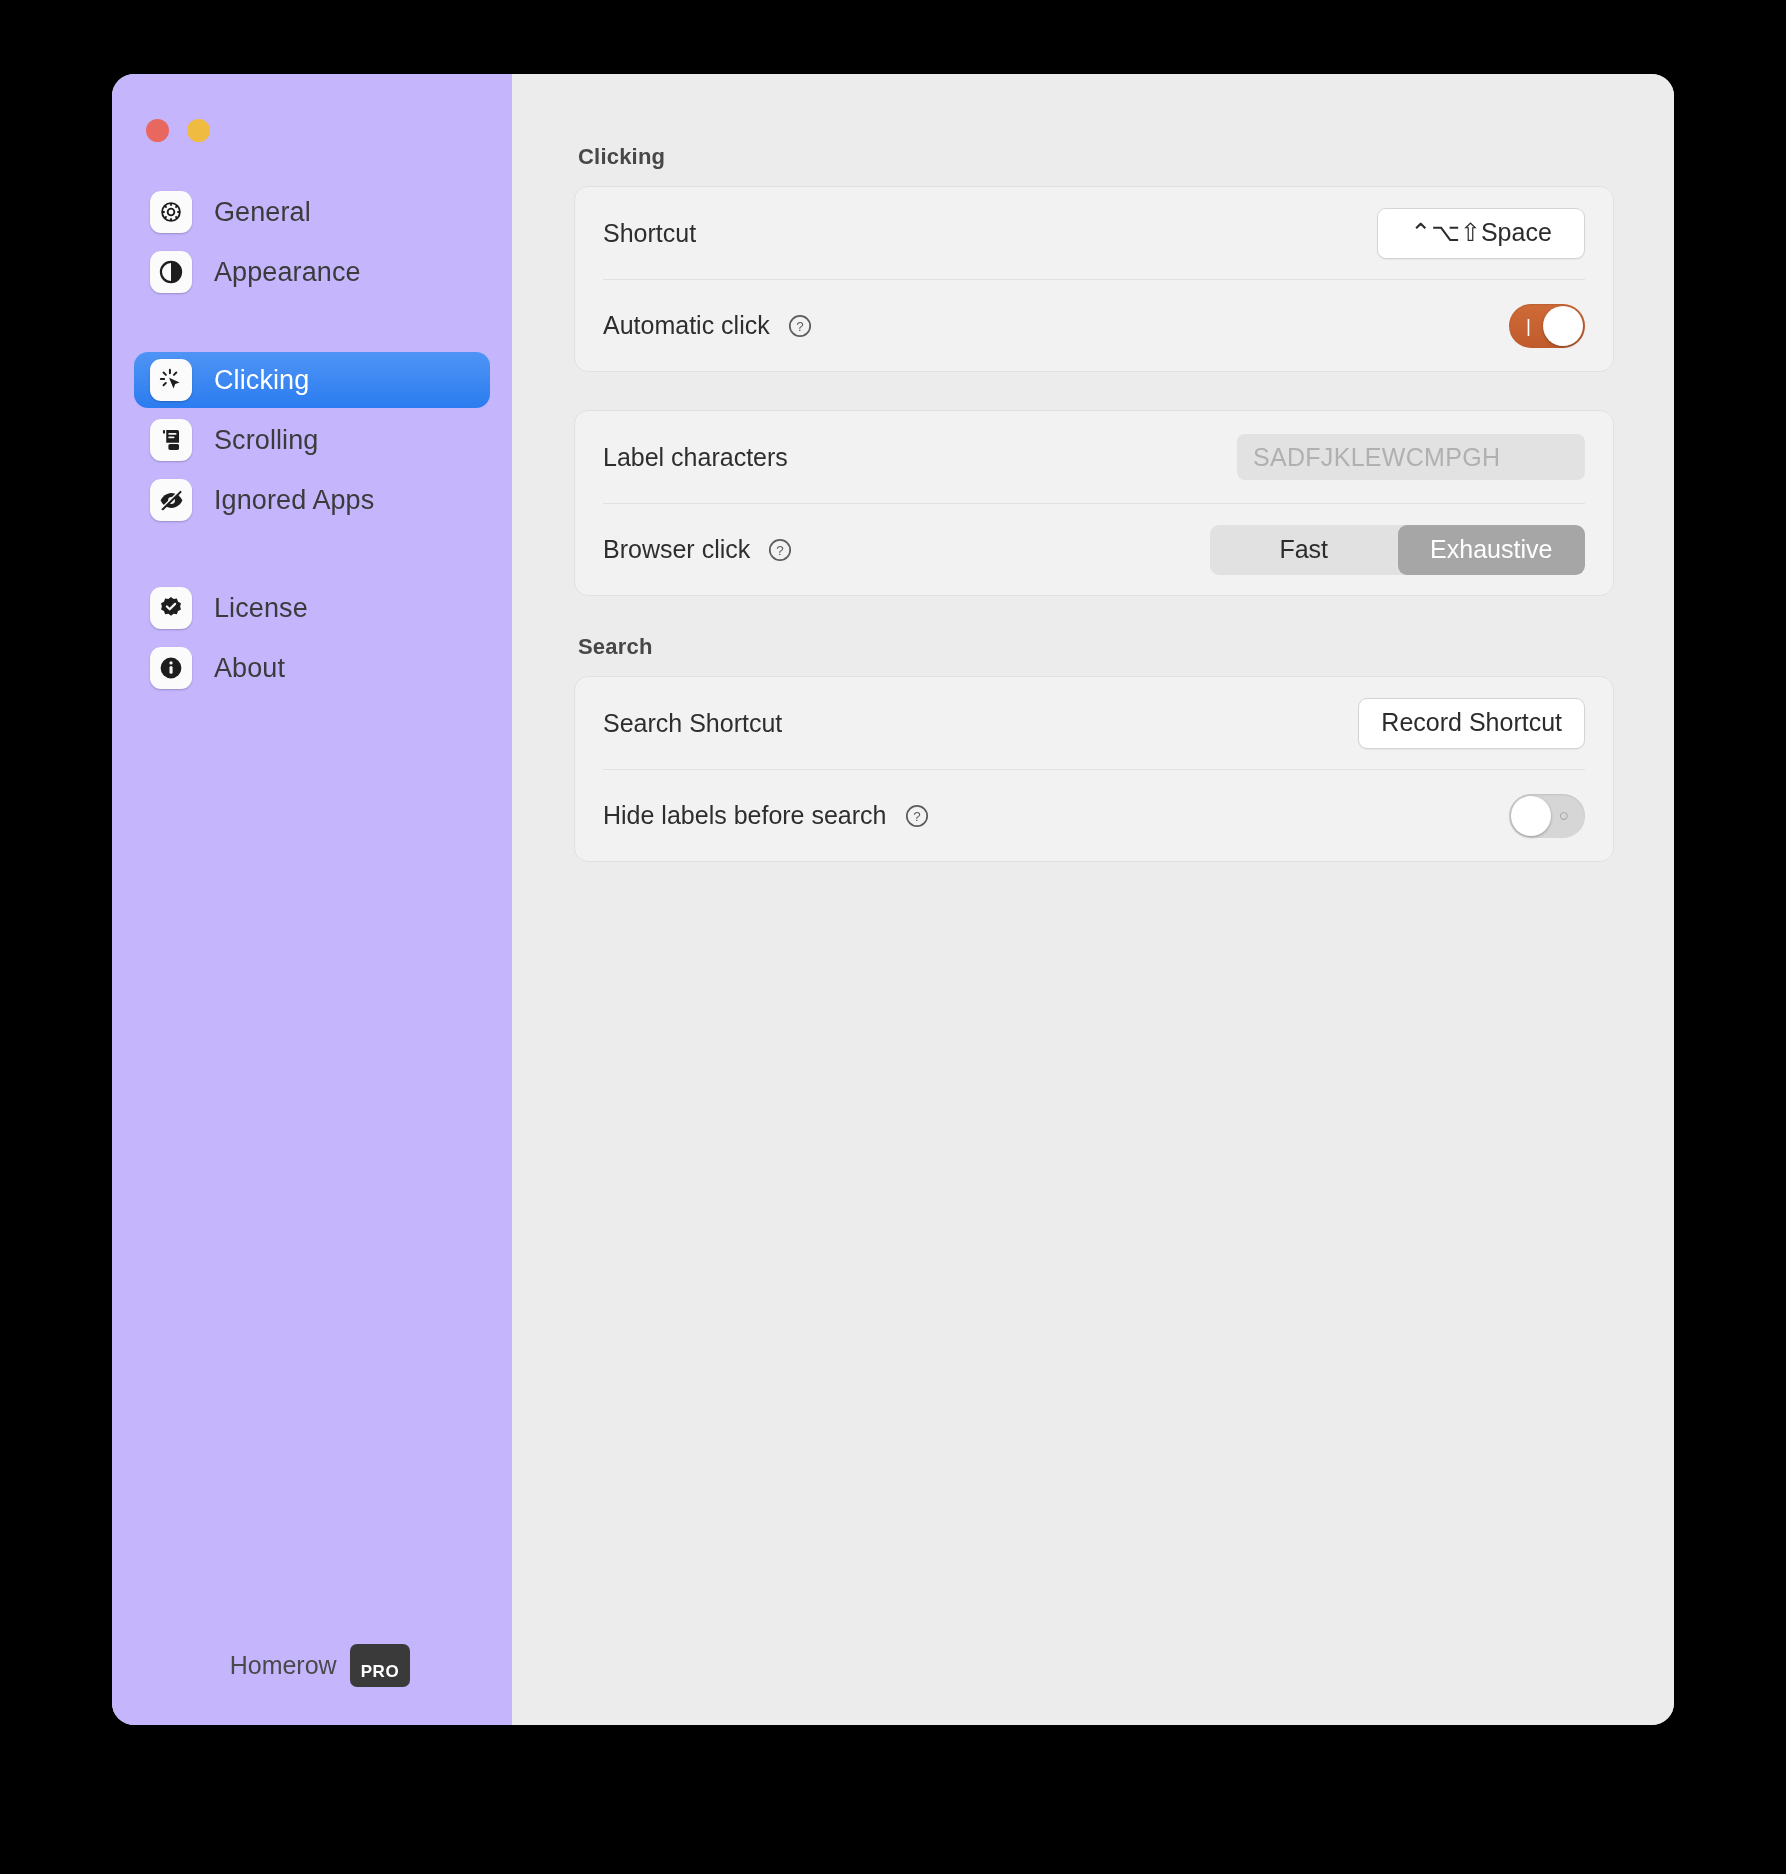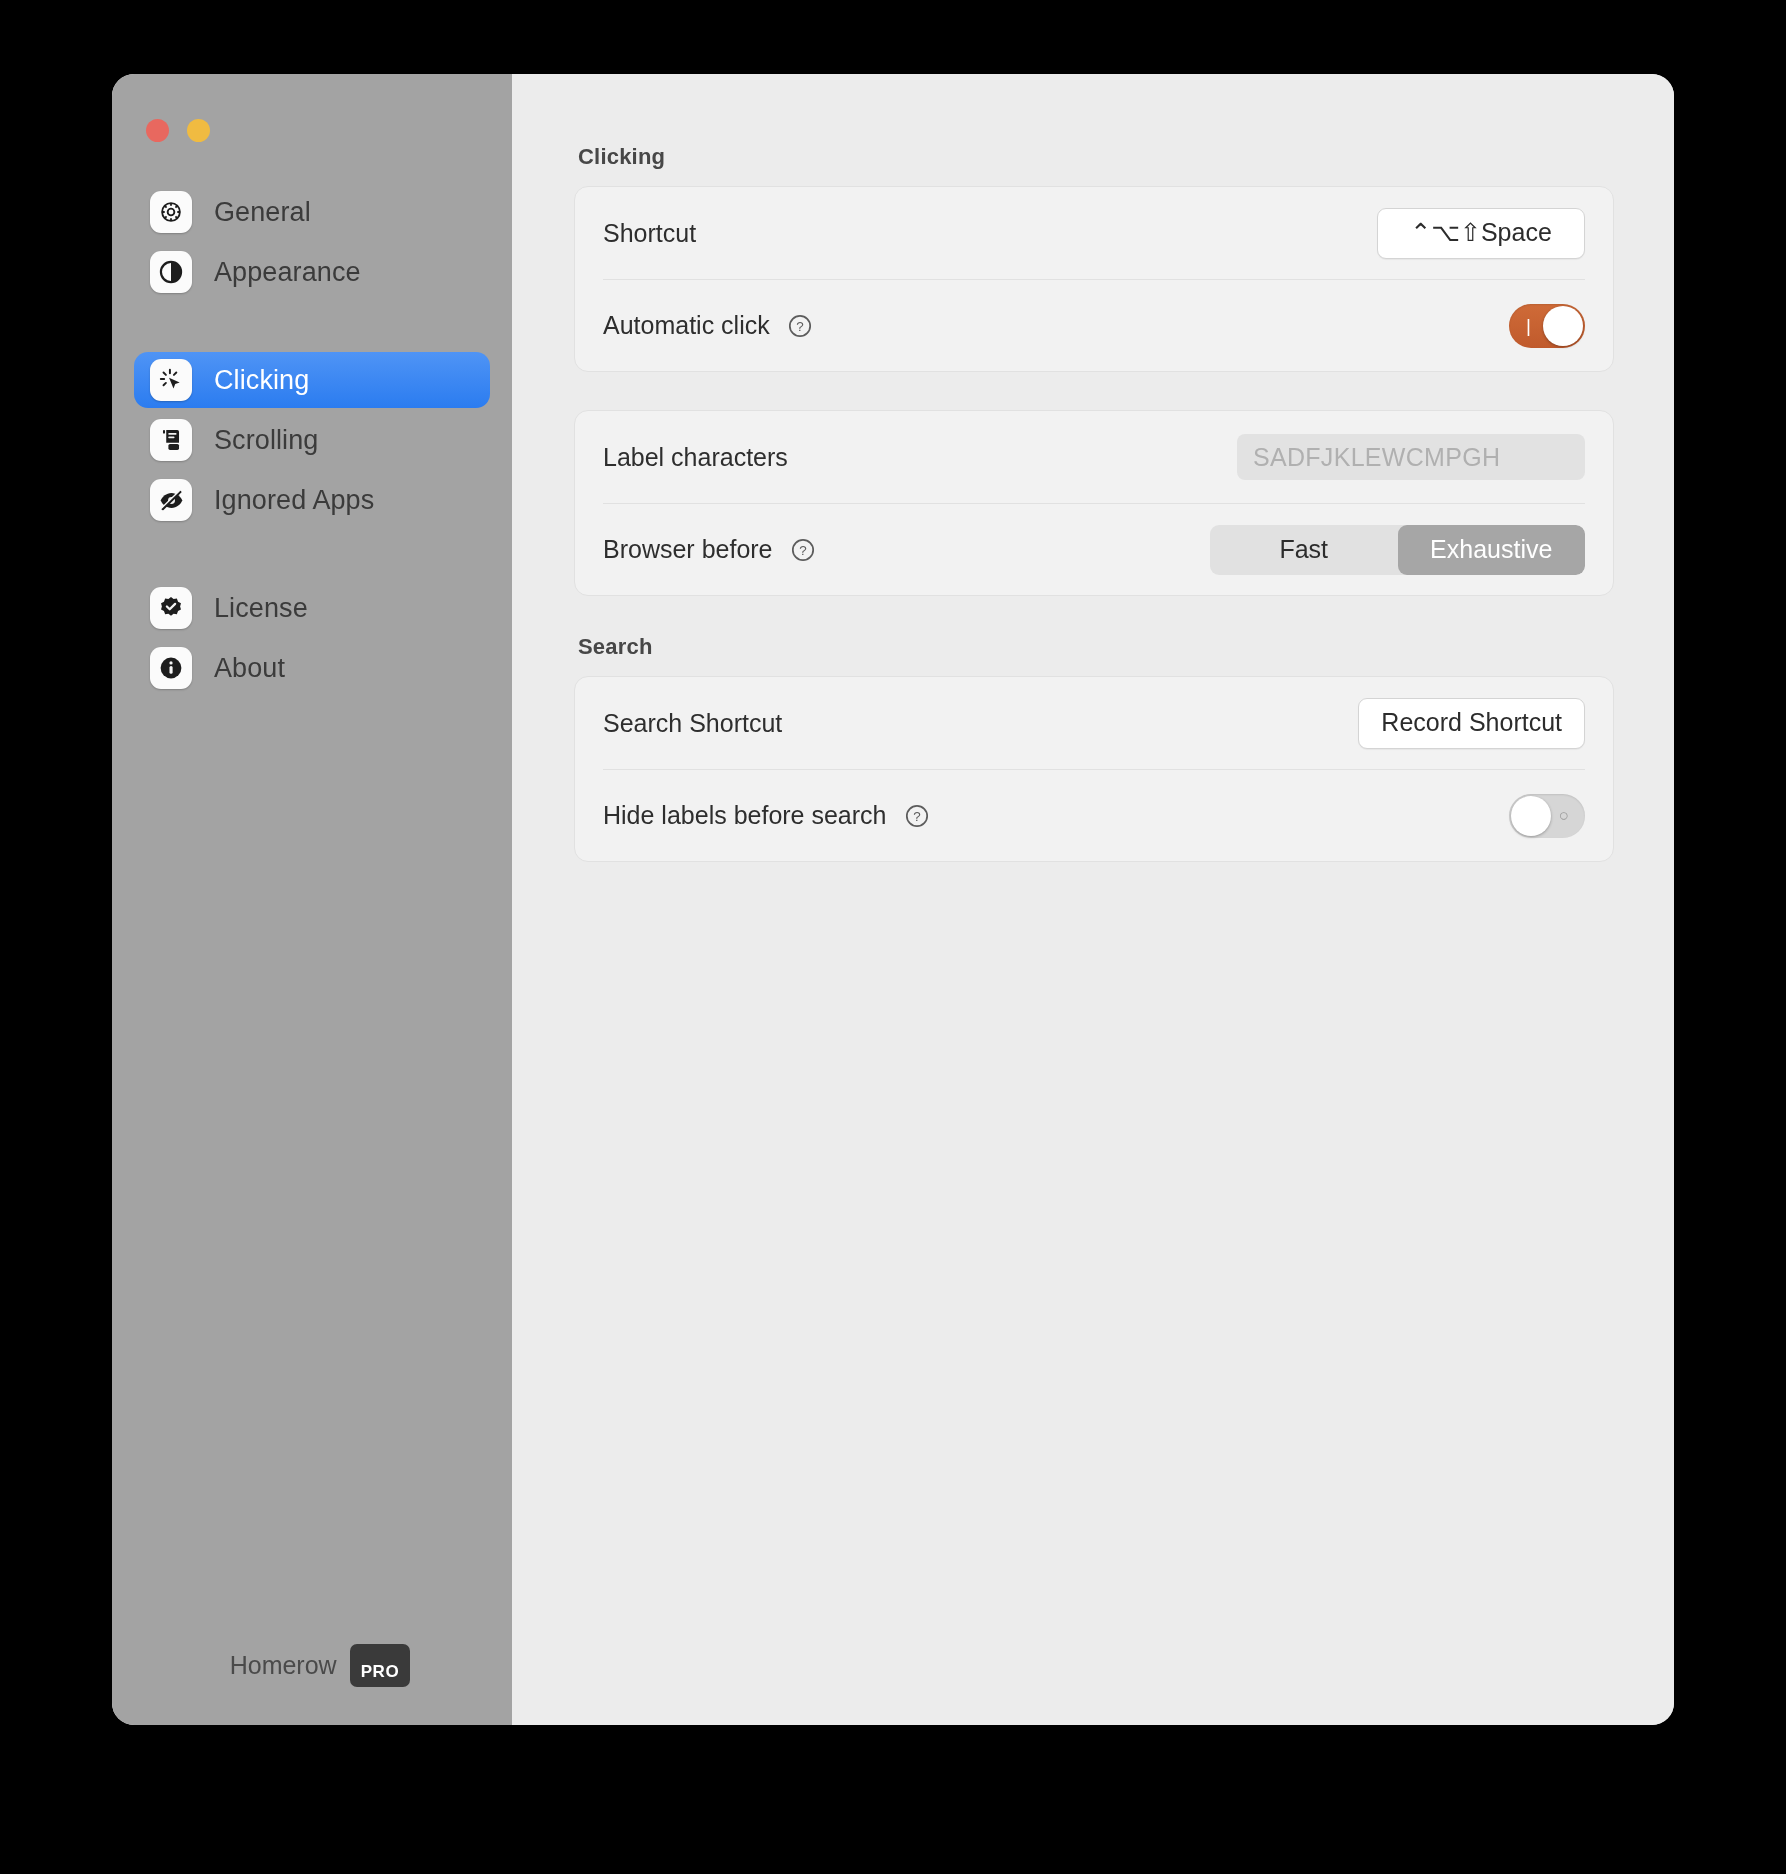--- a/index.html
+++ b/index.html
@@ -21,21 +21,21 @@
     overflow: hidden;
     display: flex;
     background: #ececec;
     box-shadow: 0 10px 40px rgba(0,0,0,0.35);
   }
 
   
   #sidebar {
     width: 400px;
     height: 100%;
-    background: #a3a3a3;
+    background: #c4b5fd;
     position: relative;
     flex: 0 0 400px;
   }
 
   #traffic-lights {
     position: absolute;
     left: 34px;
     top: 45px;
     display: flex;
     gap: 18px;
@@ -377,21 +377,21 @@
           <div class="row-label">
             <span>Label characters</span>
           </div>
           <div class="text-field">
             <span class="ph">SADFJKLEWCMPGH</span>
           </div>
         </div>
 
         <div class="row">
           <div class="row-label">
-            <span>Browser before</span>
+            <span>Browser click</span>
             <span class="help-icon">
               <svg width="26" height="26" viewBox="0 0 24 24">
                 <circle cx="12" cy="12" r="9.4" fill="none" stroke="#5c5c5c" stroke-width="1.6"></circle>
                 <text x="12" y="16.6" text-anchor="middle" font-family="Liberation Sans, sans-serif" font-size="12.4" fill="#5c5c5c">?</text>
               </svg>
             </span>
           </div>
           <div class="segmented">
             <div class="seg">Fast</div>
             <div class="seg selected">Exhaustive</div>

